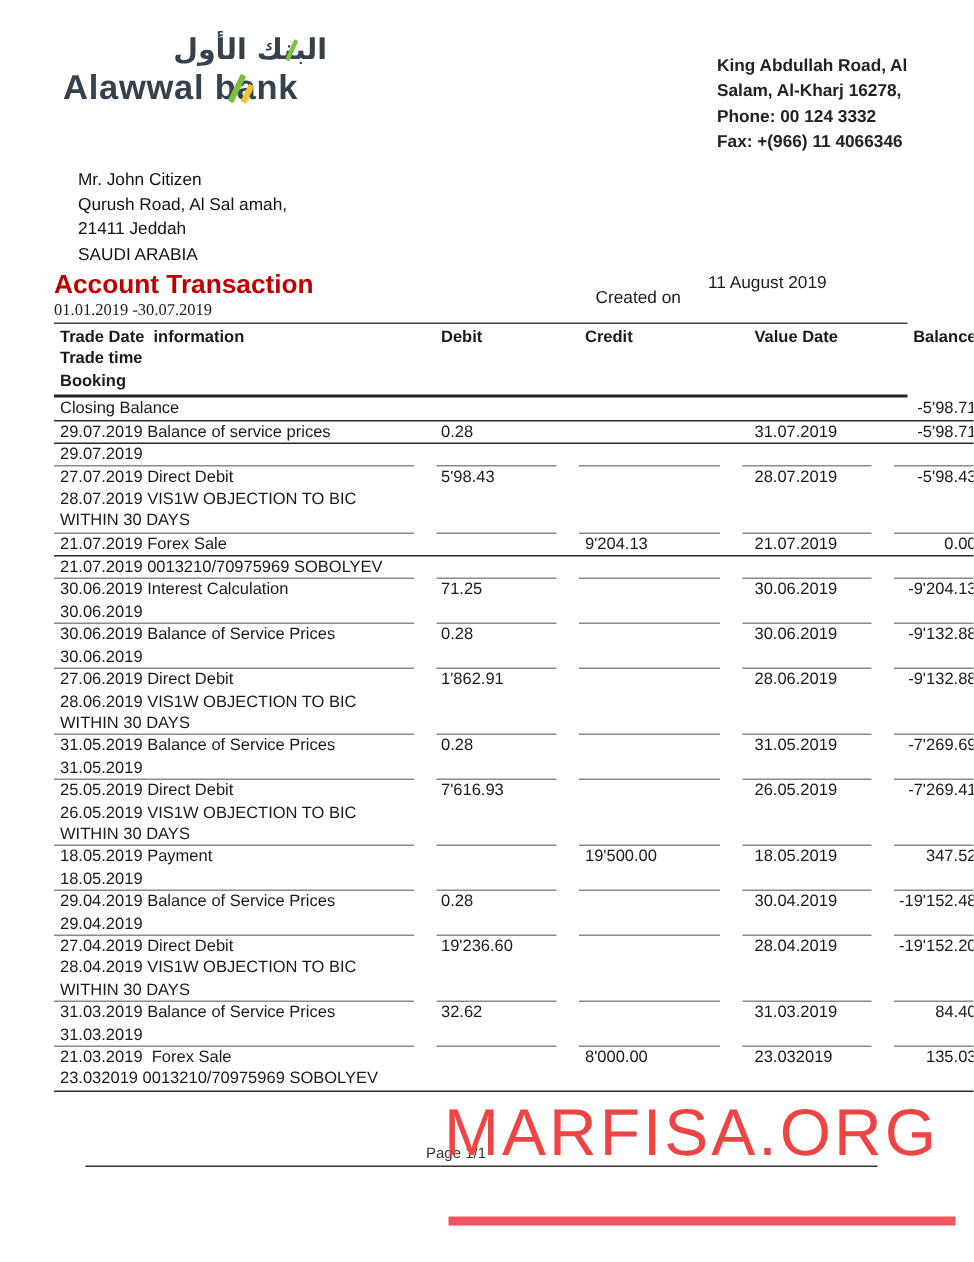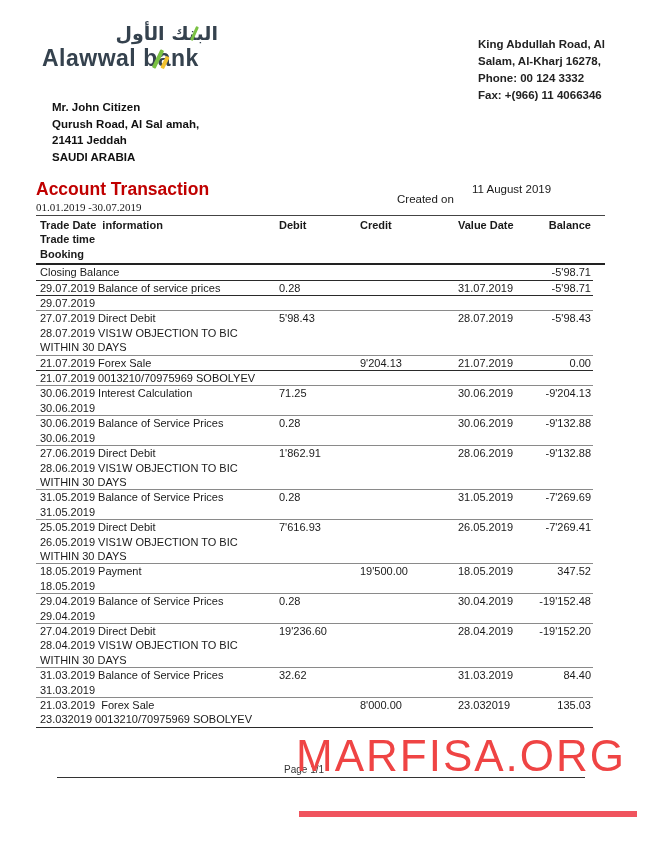--- a/index.html
+++ b/index.html
@@ -29,39 +29,39 @@
   .slash-green-ar { left:151px; top:6px; width:3px; height:15px; transform:rotate(24deg); background:#7ac143; }
   .slash-green-en { left:114px; top:29px; width:4px; height:20px; transform:rotate(26deg); background:#7ac143; }
   .slash-yellow-en { left:121px; top:36px; width:4px; height:13px; transform:rotate(26deg); background:#f2c230; }
 
   
   .bank-address {
     position:absolute; left:478px; top:36px;
     font-size:11.5px; line-height:17px; font-weight:600; color:#222;
   }
   .customer {
-    position:absolute; left:52px; top:99px;
-    font-size:11.5px; line-height:16.5px; font-weight:700; color:#111;
+    position:absolute; left:52px; top:112px;
+    font-size:11.5px; line-height:16.5px; font-weight:400; color:#111;
   }
 
   
   .title {
     position:absolute; left:36px; top:179px;
     font-size:17.5px; font-weight:700; color:#c00000;
   }
   .created-label { position:absolute; left:397px; top:183px; font-size:11.5px; color:#1a1a1a;margin-top:10px; }
   .created-date  { position:absolute; left:472px; top:183px; font-size:11.5px; color:#1a1a1a; }
   .period { position:absolute; left:36px; top:201px; font-size:11px; color:#1a1a1a;font-family:Liberation Serif, serif; }
 
   
   .table-wrap { position:absolute; left:36px; top:215px; width:569px; }
   .thead, .tbody {
     display:grid;
     grid-template-columns:240px 80px 94px 86px 57px;
-    column-gap:0;
+    column-gap:15px;
     font-size:11px;
   }
   .thead {
     border-top:1px solid #444;
     border-bottom:2px solid #222;
     font-weight:700;
     padding:2px 0 2px 0;
     line-height:14.4px;
   }
   .thead .h-info div { padding-left:4px; }

